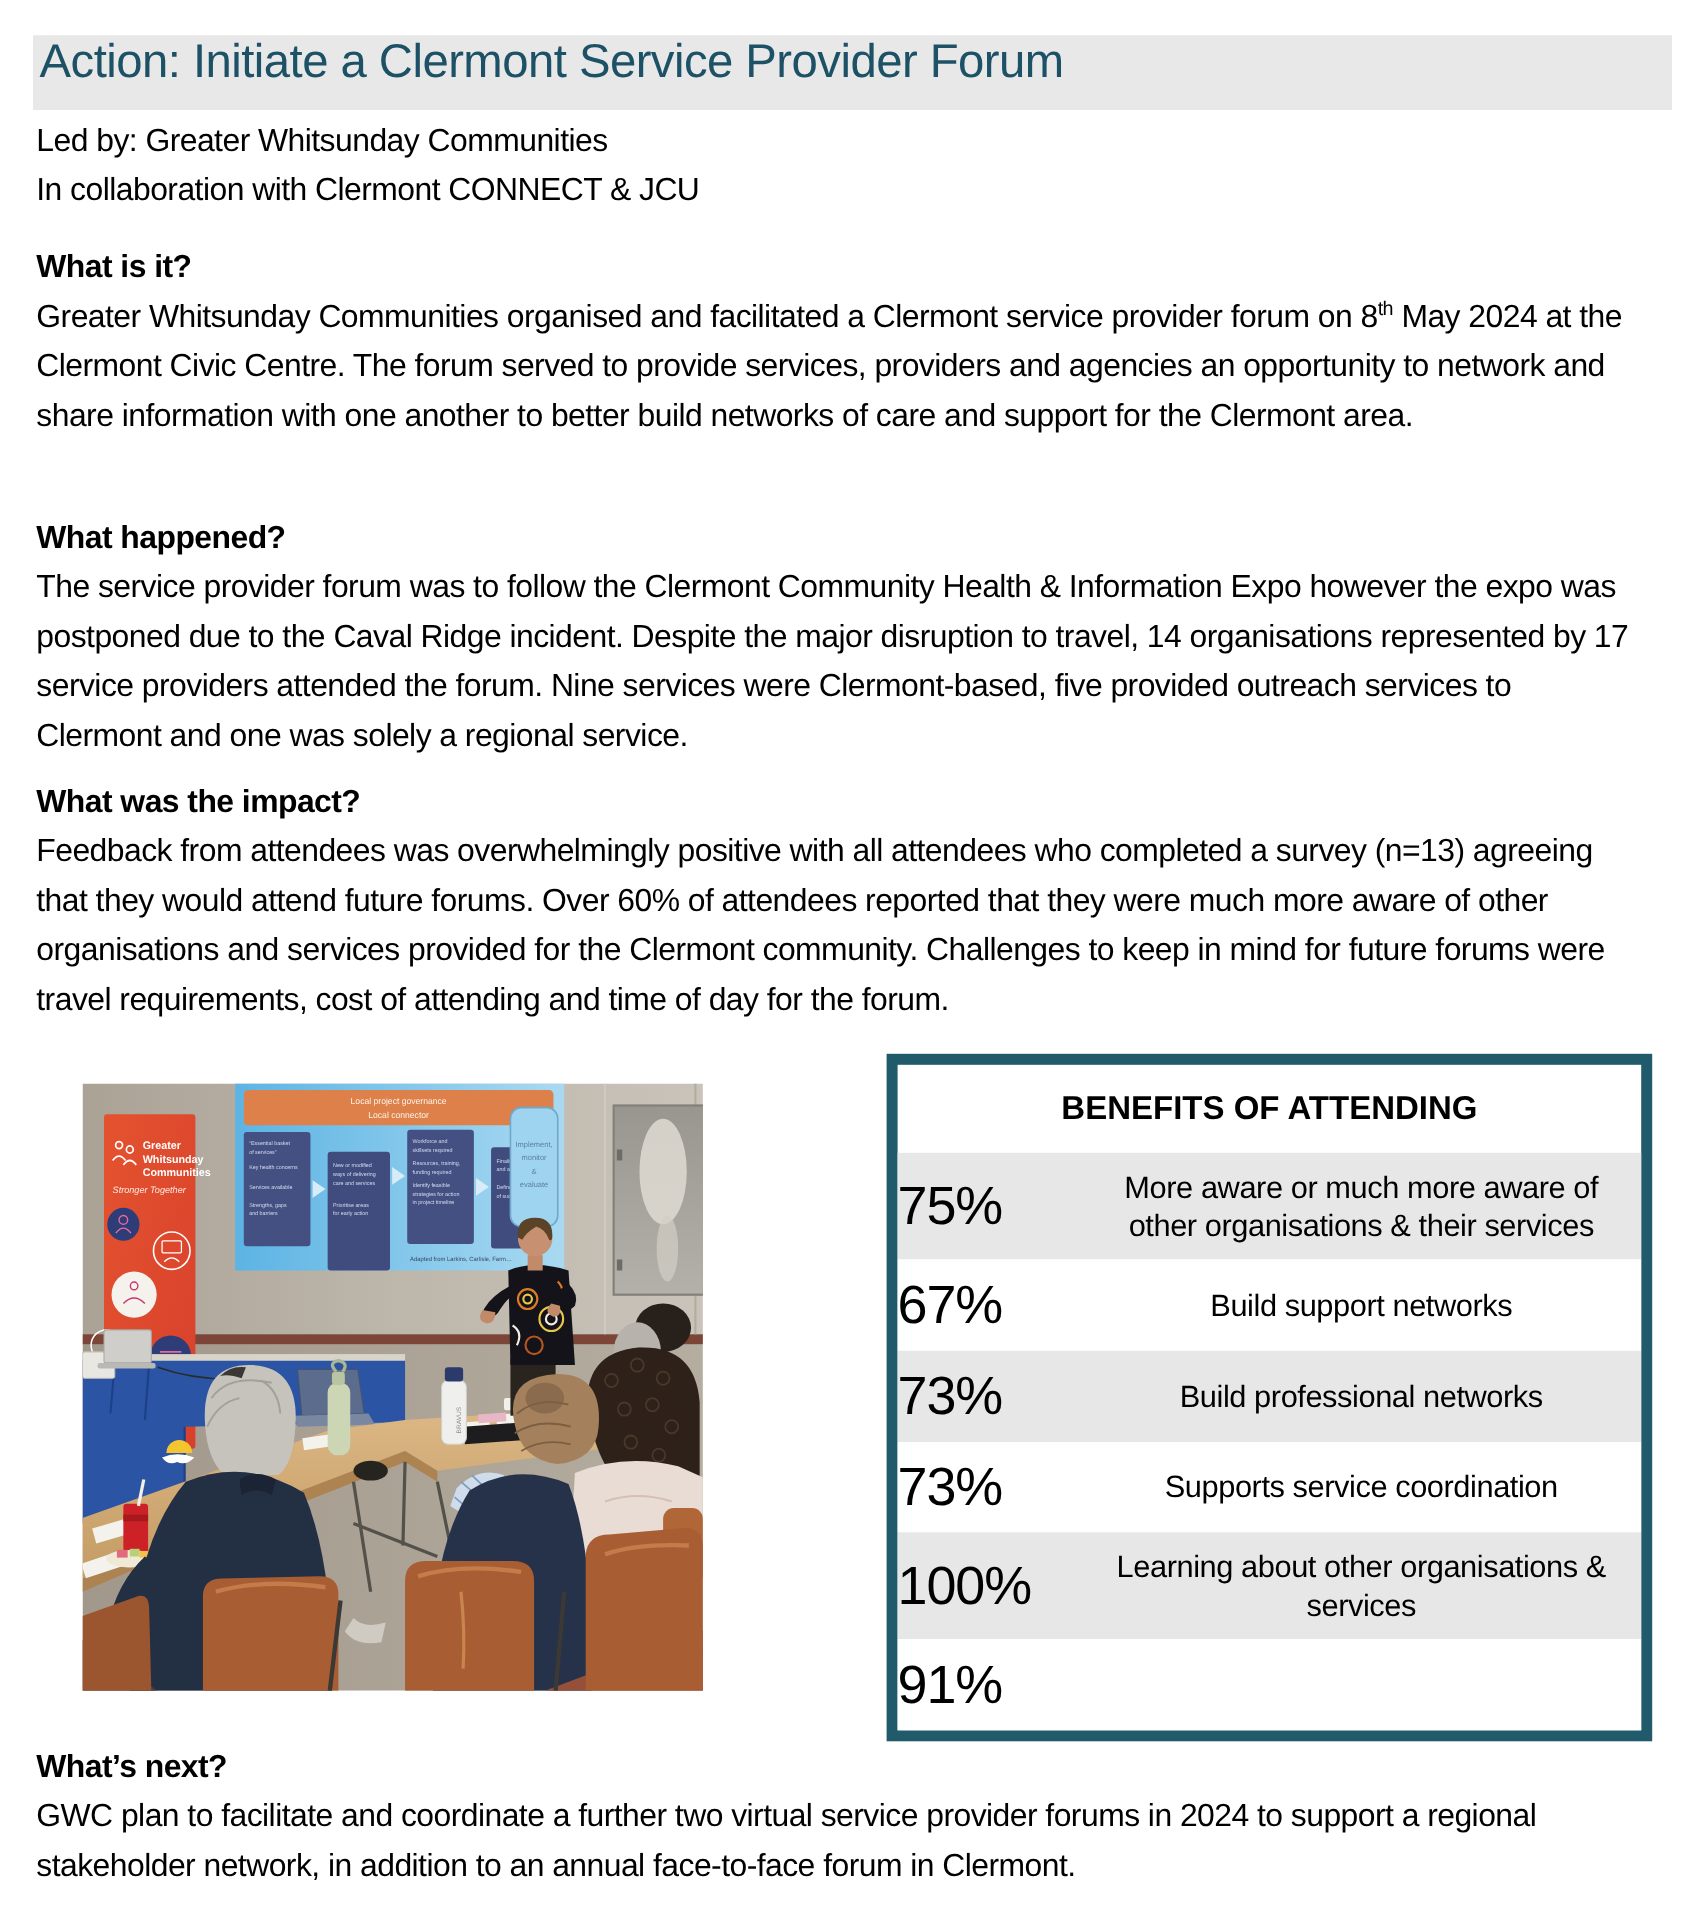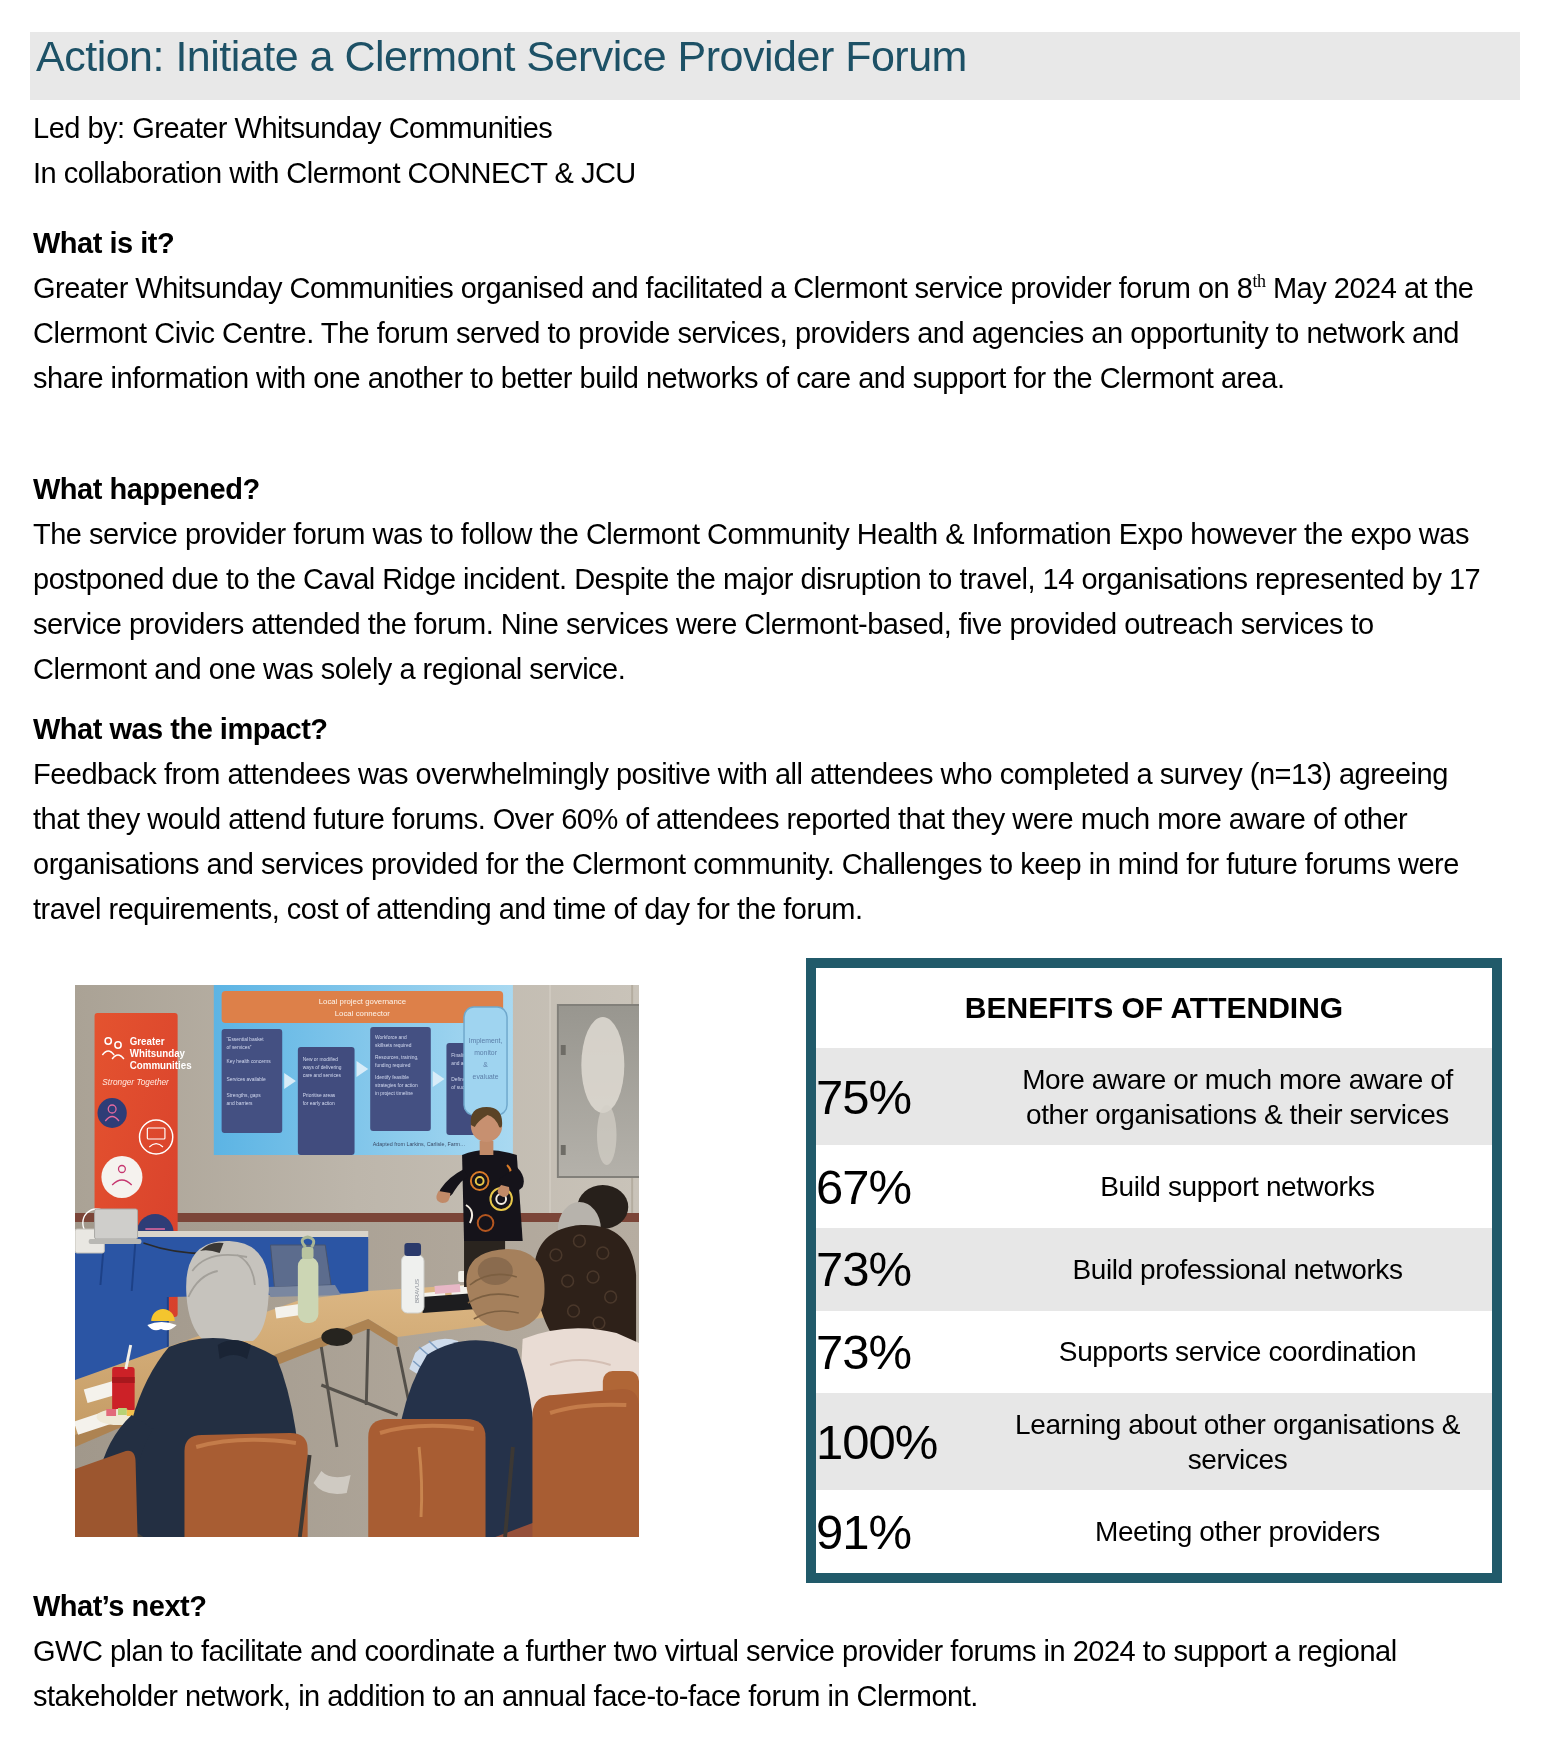--- a/index.html
+++ b/index.html
@@ -33,21 +33,21 @@
     font-size:29px;line-height:45px;font-weight:bold;letter-spacing:-0.5px;
   }
   .section-body{
     position:absolute;left:33px;width:1450px;
     font-size:29px;line-height:45px;letter-spacing:-0.5px;
   }
   #h-what-is-it{top:221px;}   #p-what-is-it{top:266px;}
   #h-what-happened{top:467px;} #p-what-happened{top:512px;}
   #h-impact{top:707px;}        #p-impact{top:752px;}
   #h-next{top:1584px;}         #p-next{top:1629px;}
-  sup{font-size:0.62em;vertical-align:super;line-height:0;font-family:Liberation Serif, serif;}
+  sup{font-size:0.62em;vertical-align:super;line-height:0;}
 
   
   .benefits{
     position:absolute;left:806px;top:958px;width:696px;height:625px;
     border:10px solid var(--teal);background:#fff;
     display:flex;flex-direction:column;
   }
   .benefits-header{
     flex:0 0 80px;display:flex;align-items:center;justify-content:center;
     font-weight:bold;font-size:30px;letter-spacing:0;border-radius:15px;
@@ -394,20 +394,19 @@
     <div class="b-row">
       <div class="b-pct">73%</div>
       <div class="b-label">Supports service coordination</div>
     </div>
     <div class="b-row shaded tall">
       <div class="b-pct">100%</div>
       <div class="b-label">Learning about other organisations &amp; services</div>
     </div>
     <div class="b-row">
       <div class="b-pct">91%</div>
-      <div class="b-label">Meeting other providers</div>
     </div>
   </div>
 
   <div class="section-heading" id="h-next">What’s next?</div>
   <div class="section-body" id="p-next">GWC plan to facilitate and coordinate a further two virtual service provider forums in 2024 to support a regional stakeholder network, in addition to an annual face-to-face forum in Clermont.</div>
 
 </div>
 
 </body></html>

